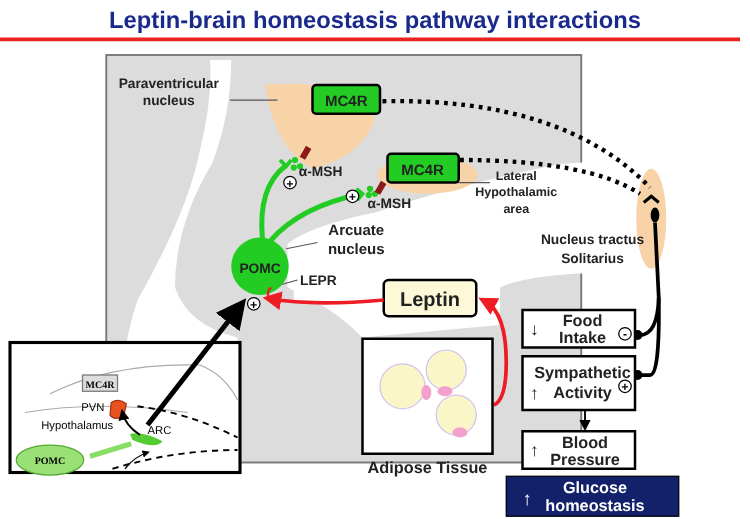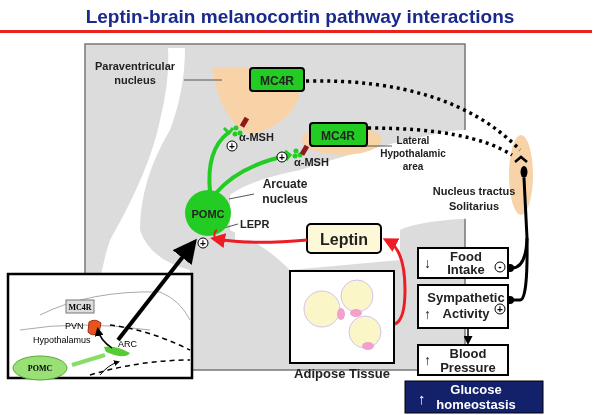--- a/index.html
+++ b/index.html
@@ -5,21 +5,21 @@
   html, body { margin:0; padding:0; background:#ffffff; }
   body { width:600px; height:415px; position:relative; overflow:hidden; font-family:"Liberation Sans", sans-serif; }
   .title { position:absolute; left:0; width:600px; top:6px; text-align:center; font-size:19px; font-weight:bold; color:#1a2a8c; }
   .redline { position:absolute; left:0; top:30px; width:592px; height:3px; background:#e8231f; }
   svg { position:absolute; left:0; top:0; }
   .lbl { font-family:"Liberation Sans", sans-serif; font-weight:bold; fill:#222; }
 </style>
 </head>
 <body>
 
-<div class="title">Leptin-brain melanocortin pathway interactions</div>
+<div class="title">Leptin-brain homeostasis pathway interactions</div>
 <div class="redline"></div>
 
 <svg width="600" height="415" viewBox="0 0 600 415">
   <defs>
     <marker id="blk" markerWidth="6" markerHeight="6" refX="4" refY="3" orient="auto">
         <path d="M0,0 L6,3 L0,6 z" fill="#000"></path>
       </marker>
     <marker id="red" markerWidth="5" markerHeight="5" refX="3" refY="2.5" orient="auto">
         <path d="M0,0 L5,2.5 L0,5 z" fill="#ee1c25"></path>
       </marker>

